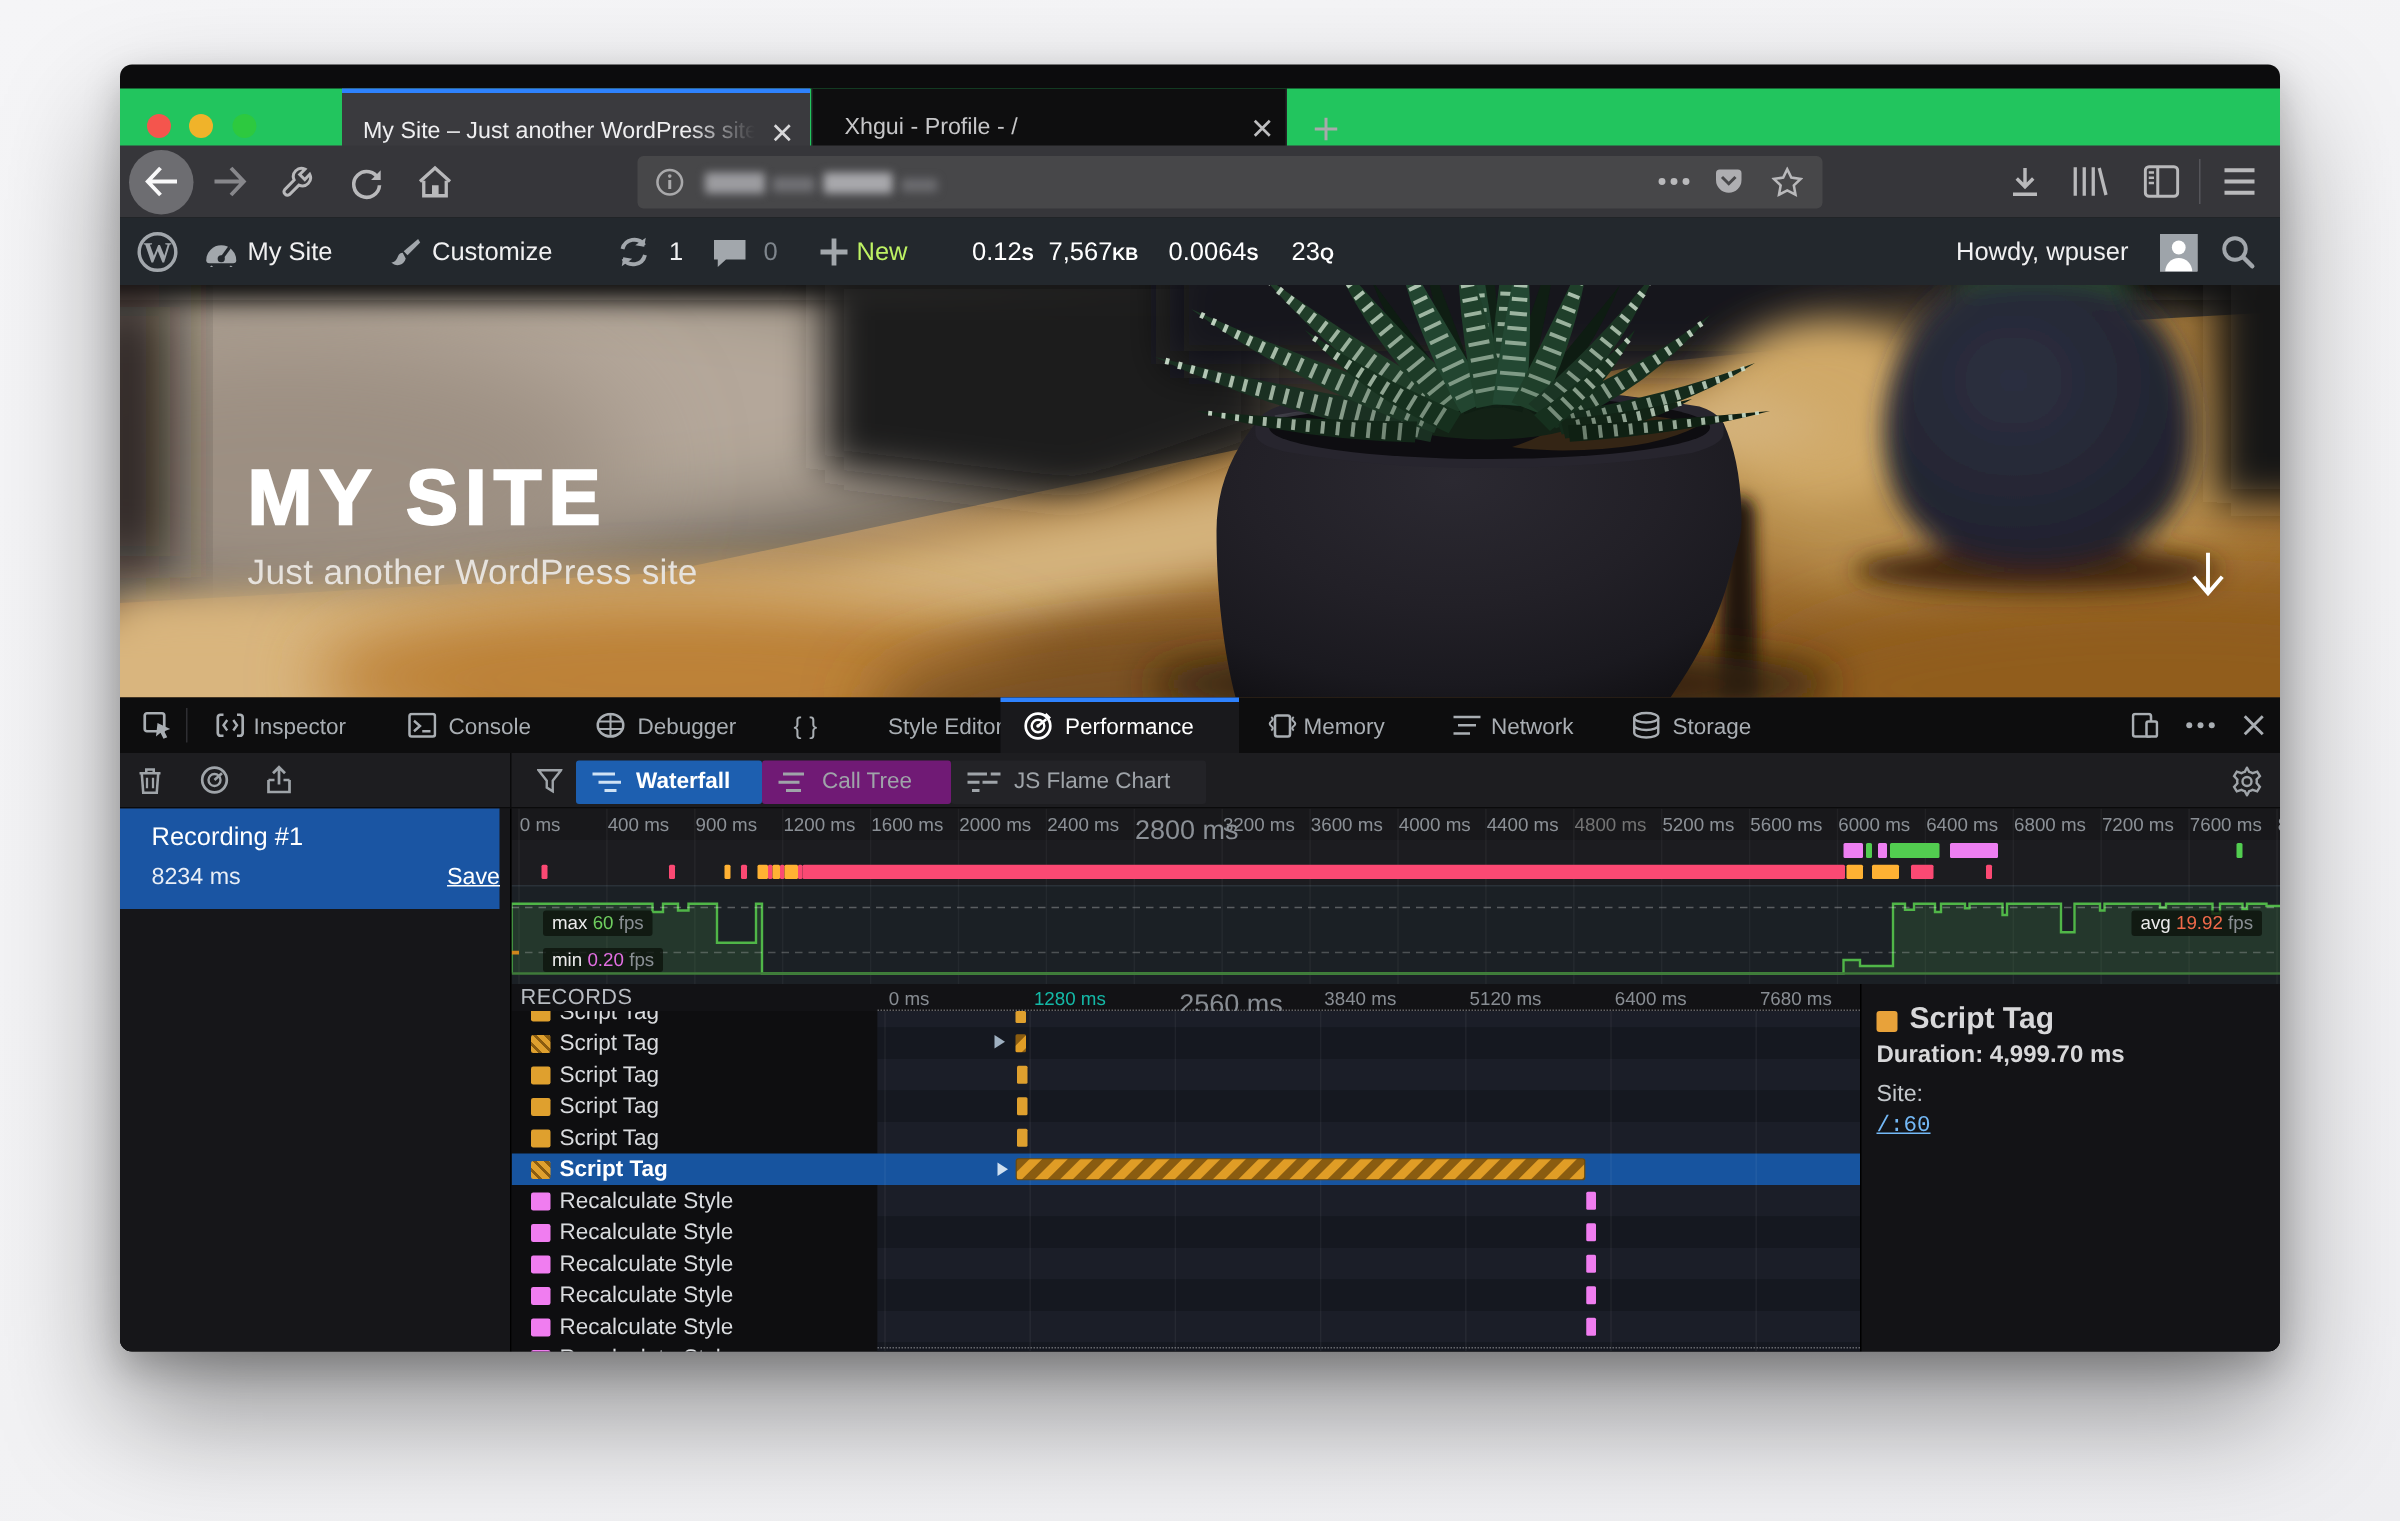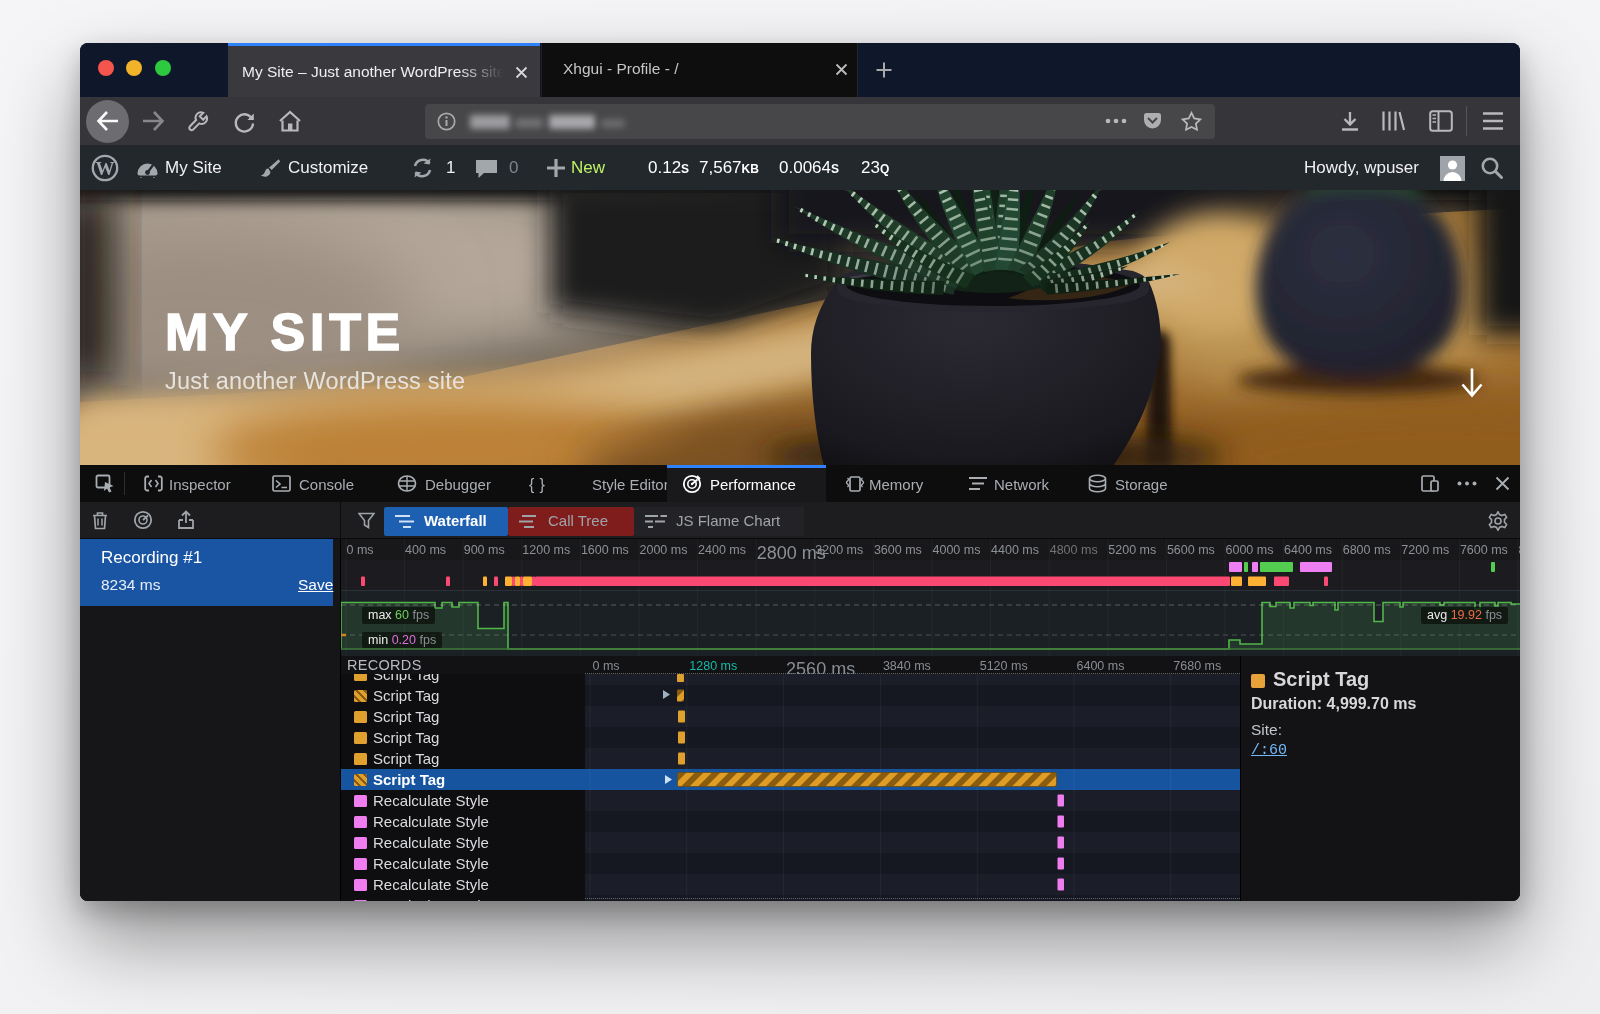--- a/index.html
+++ b/index.html
@@ -2,21 +2,21 @@
 <html><head>
 <meta charset="utf-8">
 <style>
   * { margin:0; padding:0; box-sizing:border-box; }
   html,body { width:1600px; height:1014px; overflow:hidden; }
   body { background:linear-gradient(160deg,#f5f5f7 0%,#f2f2f4 60%,#eeeef1 100%); font-family:"Liberation Sans",sans-serif; position:relative; }
   .win { position:absolute; left:80px; top:43px; width:1440px; height:858px; border-radius:8px; overflow:hidden; background:#0c0c0d; box-shadow:0 40px 80px rgba(0,0,0,.40), 0 10px 25px rgba(0,0,0,.22); }
   .abs { position:absolute; }
   svg { display:block; }
   
-  .tabbar { position:absolute; left:0; top:0; width:100%; height:54px; background:#0f172a; }
+  .tabbar { position:absolute; left:0; top:16px; width:100%; height:54px; background:#22c55e; }
   .dot { position:absolute; top:17px; width:16px; height:16px; border-radius:50%; }
   .tab1 { position:absolute; left:148px; top:0; width:312px; height:54px; background:#3a3a3e; border-top:3.5px solid #2e82fe; }
   .tab1 .tt { position:absolute; left:14px; top:17px; width:264px; font-size:15.5px; color:#eeeef0; white-space:nowrap; overflow:hidden; -webkit-mask-image:linear-gradient(90deg,#000 82%,transparent 99%); }
   .tabx { position:absolute; top:19px; width:15px; height:15px; }
   .tab2 { position:absolute; left:461px; top:0; width:317px; height:54px; background:#0e0e0f; border-right:1px solid #252527; }
   .tab2 .tt { position:absolute; left:21px; top:17px; font-size:15.5px; color:#c6c6c8; white-space:nowrap; }
   
   .navbar { position:absolute; left:0; top:54px; width:100%; height:48px; background:#36363a; }
   .urlbar { position:absolute; left:345px; top:7px; width:790px; height:35px; background:#474749; border-radius:4px; }
   .blurtxt { position:absolute; top:12px; height:12px; border-radius:2px; filter:blur(3px); }
@@ -577,21 +577,21 @@
       </svg>
   <svg class="abs" style="left:278px;top:10px;" width="17" height="17" viewBox="0 0 17 17">
         <path d="M1 1.5 H16 L10.5 8.5 V15.5 L6.5 13 V8.5 Z" fill="none" stroke="#9fa4a9" stroke-width="1.6"></path>
       </svg>
   <div class="abs" style="left:304px;top:5px;width:124px;height:29px;background:#1d5fb0;border-radius:2px;">
     <svg class="abs" style="left:10px;top:7px;" width="22" height="15" viewBox="0 0 22 15">
           <path d="M1 2 H16 M5 7.5 H20 M9 13 H17" stroke="#cfe2f5" stroke-width="2"></path>
         </svg>
     <div class="abs" style="left:40px;top:4.5px;font-size:15px;color:#ffffff;font-weight:700;">Waterfall</div>
   </div>
-  <div class="abs" style="left:428px;top:5px;width:126px;height:29px;background:#7f1d1d;border-radius:2px;">
+  <div class="abs" style="left:428px;top:5px;width:126px;height:29px;background:#701a75;border-radius:2px;">
     <svg class="abs" style="left:10px;top:7px;" width="22" height="15" viewBox="0 0 22 15">
           <path d="M4 2 H18 M1 7.5 H15 M6 13 H16" stroke="#9fa4a9" stroke-width="2"></path>
         </svg>
     <div class="abs" style="left:40px;top:4.5px;font-size:15px;color:#9fa4a9;">Call Tree</div>
   </div>
   <div class="abs" style="left:554px;top:5px;width:170px;height:29px;background:#232327;border-radius:2px;">
     <svg class="abs" style="left:10px;top:7px;" width="24" height="15" viewBox="0 0 24 15">
           <path d="M1 2 H14 M16.5 2 H23 M1 7.5 H9 M11 7.5 H21 M4 13 H9" stroke="#9fa4a9" stroke-width="2"></path>
         </svg>
     <div class="abs" style="left:42px;top:4.5px;font-size:15px;color:#9fa4a9;">JS Flame Chart</div>

